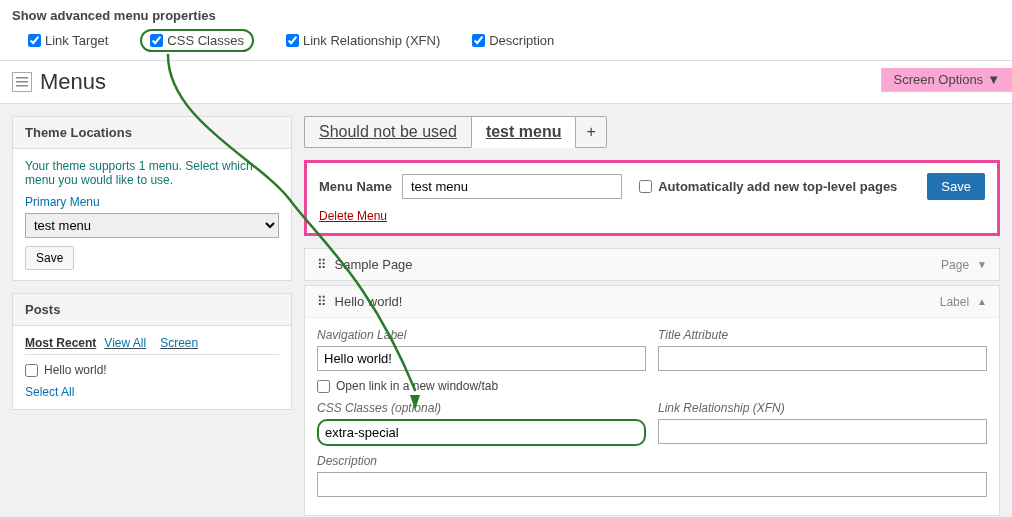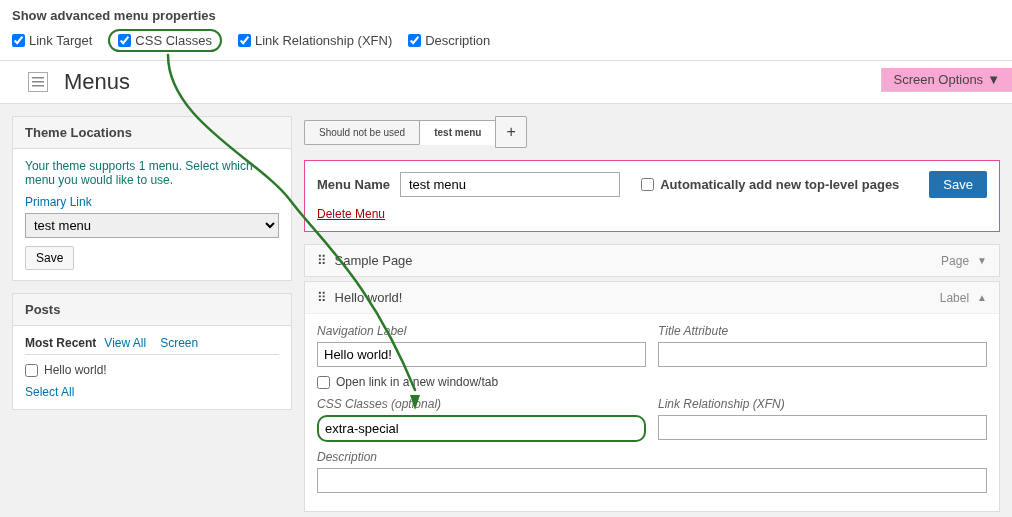--- a/index.html
+++ b/index.html
@@ -1,61 +1,61 @@
 <!DOCTYPE html>
 <html><head>
   <meta charset="utf-8">
   <style>
     * { box-sizing: border-box; margin: 0; padding: 0; }
     body { font-family: -apple-system, BlinkMacSystemFont, "Segoe UI", Arial, sans-serif; font-size: 13px; background: #f1f1f1; color: #444; }
 
     .top-bar { background: #fff; border-bottom: 1px solid #ddd; padding: 8px 12px; }
     .top-bar .show-advanced { font-weight: 600; margin-bottom: 6px; font-size: 13px; }
     .top-bar .checkboxes { display: flex; gap: 16px; align-items: center; flex-wrap: wrap; }
-    .top-bar .checkboxes label { display: flex; align-items: center; gap: 4px; cursor: pointer; }
+    .top-bar .checkboxes label { display: flex; align-items: center; gap: 4px; cursor: pointer; margin-left: 16px; }
 
     .screen-options-btn { position: absolute; top: 68px; right: 0; background: #f9a8d4; border: 1px solid #ccc; border-top: none; border-right: none; padding: 4px 12px; font-size: 13px; cursor: pointer; display: flex; align-items: center; gap: 4px; }
 
-    .page-header { background: #fff; padding: 8px 28px; display: flex; align-items: center; gap: 16px; border-bottom: 1px solid #ddd; }
+    .page-header { background: #fff; padding: 8px 12px; display: flex; align-items: center; gap: 8px; border-bottom: 1px solid #ddd; }
     .page-header .icon { width: 20px; height: 20px; border: 1px solid #aaa; display: flex; align-items: center; justify-content: center; font-size: 10px; }
     .page-header h1 { font-size: 22px; font-weight: 400; color: #333; }
 
     .main-container { display: flex; gap: 0; padding: 12px; gap: 12px; }
 
     
     .sidebar { width: 280px; flex-shrink: 0; }
     .sidebar-section { background: #fff; border: 1px solid #ddd; margin-bottom: 12px; }
     .sidebar-section h3 { background: #f5f5f5; border-bottom: 1px solid #ddd; padding: 8px 12px; font-size: 13px; font-weight: 600; cursor: pointer; }
     .sidebar-section .content { padding: 10px 12px; }
     .sidebar-section p { font-size: 12px; color: #0f766e; margin-bottom: 8px; }
     .theme-locations-label { font-size: 12px; color: #0073aa; margin-bottom: 4px; display: block; }
     .select-full { width: 100%; padding: 3px 4px; border: 1px solid #aaa; font-size: 13px; margin-bottom: 8px; }
     .btn-save { background: #f7f7f7; border: 1px solid #ccc; padding: 4px 10px; cursor: pointer; font-size: 12px; border-radius: 2px; }
 
-    .posts-tabs { display: flex; gap: 0; margin-bottom: 8px; border-bottom: 1px solid #ddd; padding-bottom: 4px; }
+    .posts-tabs { display: flex; gap: 0; margin-bottom: 8px; border-bottom: 1px solid #ddd; padding-bottom: 4px; text-decoration: underline; }
     .posts-tabs span { font-size: 12px; cursor: pointer; margin-right: 8px; }
     .posts-tabs span.active { font-weight: 600; color: #333; }
     .posts-tabs span.link { color: #0073aa; text-decoration: none; }
 
     .posts-list { margin-bottom: 8px; }
     .posts-list label { display: flex; align-items: center; gap: 6px; font-size: 12px; margin-bottom: 4px; cursor: pointer; }
 
     .sidebar-footer { display: flex; align-items: center; margin-top: 8px; }
     .select-all-link { color: #0073aa; font-size: 12px; cursor: pointer; text-decoration: none; }
     .add-to-menu-btn { background: #f7f7f7; border: 1px solid #ccc; padding: 6px 14px; cursor: pointer; font-size: 13px; border-radius: 2px; }
 
     
     .main-content { flex: 1; }
     .menu-tabs { display: flex; align-items: center; gap: 0; margin-bottom: 12px; }
-    .menu-tab { padding: 6px 14px; border: 1px solid #aaa; background: #f5f5f5; cursor: pointer; font-size: 10px; border-right: none; }
+    .menu-tab { padding: 6px 14px; border: 1px solid #aaa; background: #f5f5f5; cursor: pointer; font-size: 16px; border-right: none; text-decoration: underline; }
     .menu-tab:first-child { border-radius: 2px 0 0 2px; }
     .menu-tab.active { background: #fff; border-bottom: 1px solid #fff; font-weight: 600; }
     .menu-tab-add { padding: 6px 10px; border: 1px solid #aaa; background: #f5f5f5; cursor: pointer; font-size: 16px; border-radius: 0 2px 2px 0; }
 
-    .menu-settings { background: #fff; border: 1px solid #ec4899; padding: 10px 12px; margin-bottom: 12px; }
+    .menu-settings { background: #fff; border: 3px solid #ec4899; padding: 10px 12px; margin-bottom: 12px; }
     .menu-name-row { display: flex; align-items: center; gap: 10px; margin-bottom: 8px; }
     .menu-name-row label { font-weight: 600; font-size: 13px; }
     .menu-name-input { border: 1px solid #aaa; padding: 4px 8px; font-size: 13px; width: 220px; }
     .auto-add-row { display: flex; align-items: center; gap: 6px; font-size: 12px; margin-left: auto; }
     .delete-menu { color: #a00; text-decoration: underline; font-size: 12px; cursor: pointer; }
 
     .menu-item { background: #fff; border: 1px solid #ddd; margin-bottom: 4px; }
     .menu-item-header { display: flex; align-items: center; justify-content: space-between; padding: 8px 12px; cursor: pointer; background: #f9f9f9; }
     .menu-item-header .left { display: flex; align-items: center; gap: 8px; font-weight: 500; }
     .menu-item-header .right { display: flex; align-items: center; gap: 8px; color: #888; font-size: 12px; }
@@ -117,21 +117,21 @@
   </div>
 
   <div class="main-container">
 
     <div class="sidebar">
 
       <div class="sidebar-section">
         <h3>Theme Locations</h3>
         <div class="content">
           <p>Your theme supports 1 menu. Select which menu you would like to use.</p>
-          <span class="theme-locations-label">Primary Link</span>
+          <span class="theme-locations-label">Primary Menu</span>
           <select class="select-full">
             <option>test menu</option>
           </select>
           <button class="btn-save">Save</button>
         </div>
       </div>
 
       <div class="sidebar-section">
         <h3>Posts</h3>
         <div class="content">

